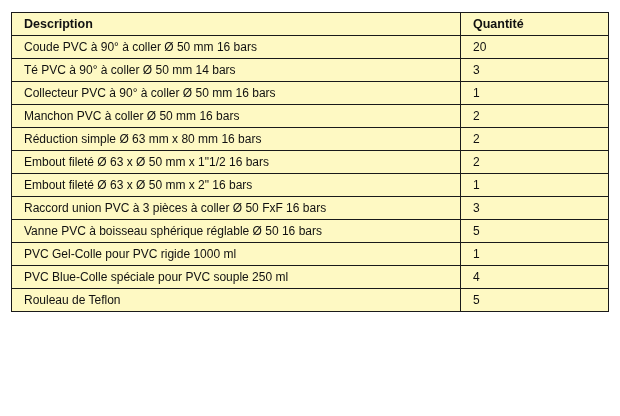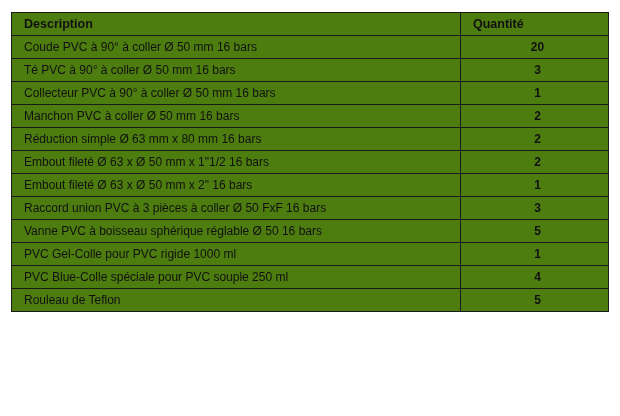--- a/index.html
+++ b/index.html
@@ -30,49 +30,49 @@
   table.materials td {
     border: 1.2px solid #1a1a1a;
     box-sizing: border-box;
     height: 23px;
     padding: 0 6px 0 12px;
     font-size: 12px;
     color: #111111;
     white-space: nowrap;
     overflow: hidden;
     vertical-align: middle;
-    background: #4d7c0f;
+    background: #fef9c3;
   }
   table.materials th {
     font-weight: bold;
     text-align: left;
     font-size: 12.5px;
   }
   .col-desc { width: 449px; }
-  .col-qty  { width: 148px; text-align: center; padding: 0 4px; font-weight: bold; }
+  .col-qty  { width: 148px; text-align: left; padding: 0 4px; }
   th.col-qty { text-align: center; }
 </style>
 </head>
 <body>
 
 <div class="page">
   <table class="materials">
     <thead>
       <tr>
         <th class="col-desc">Description</th>
         <th class="col-qty">Quantité</th>
       </tr>
     </thead>
     <tbody>
         <tr>
           <td class="col-desc">Coude PVC à 90° à coller Ø 50 mm 16 bars</td>
           <td class="col-qty">20</td>
         </tr>
         <tr>
-          <td class="col-desc">Té PVC à 90° à coller Ø 50 mm 16 bars</td>
+          <td class="col-desc">Té PVC à 90° à coller Ø 50 mm 14 bars</td>
           <td class="col-qty">3</td>
         </tr>
         <tr>
           <td class="col-desc">Collecteur PVC à 90° à coller Ø 50 mm 16 bars</td>
           <td class="col-qty">1</td>
         </tr>
         <tr>
           <td class="col-desc">Manchon PVC à coller Ø 50 mm 16 bars</td>
           <td class="col-qty">2</td>
         </tr>

